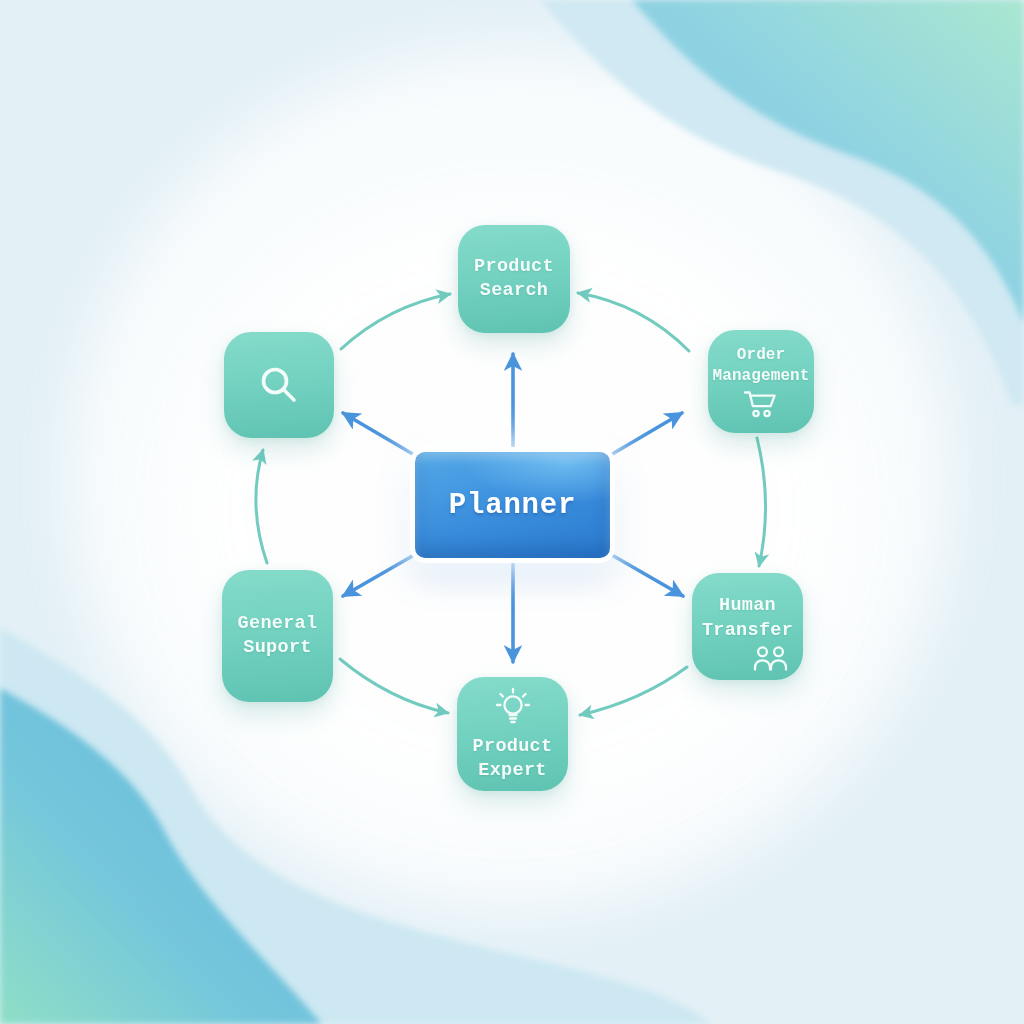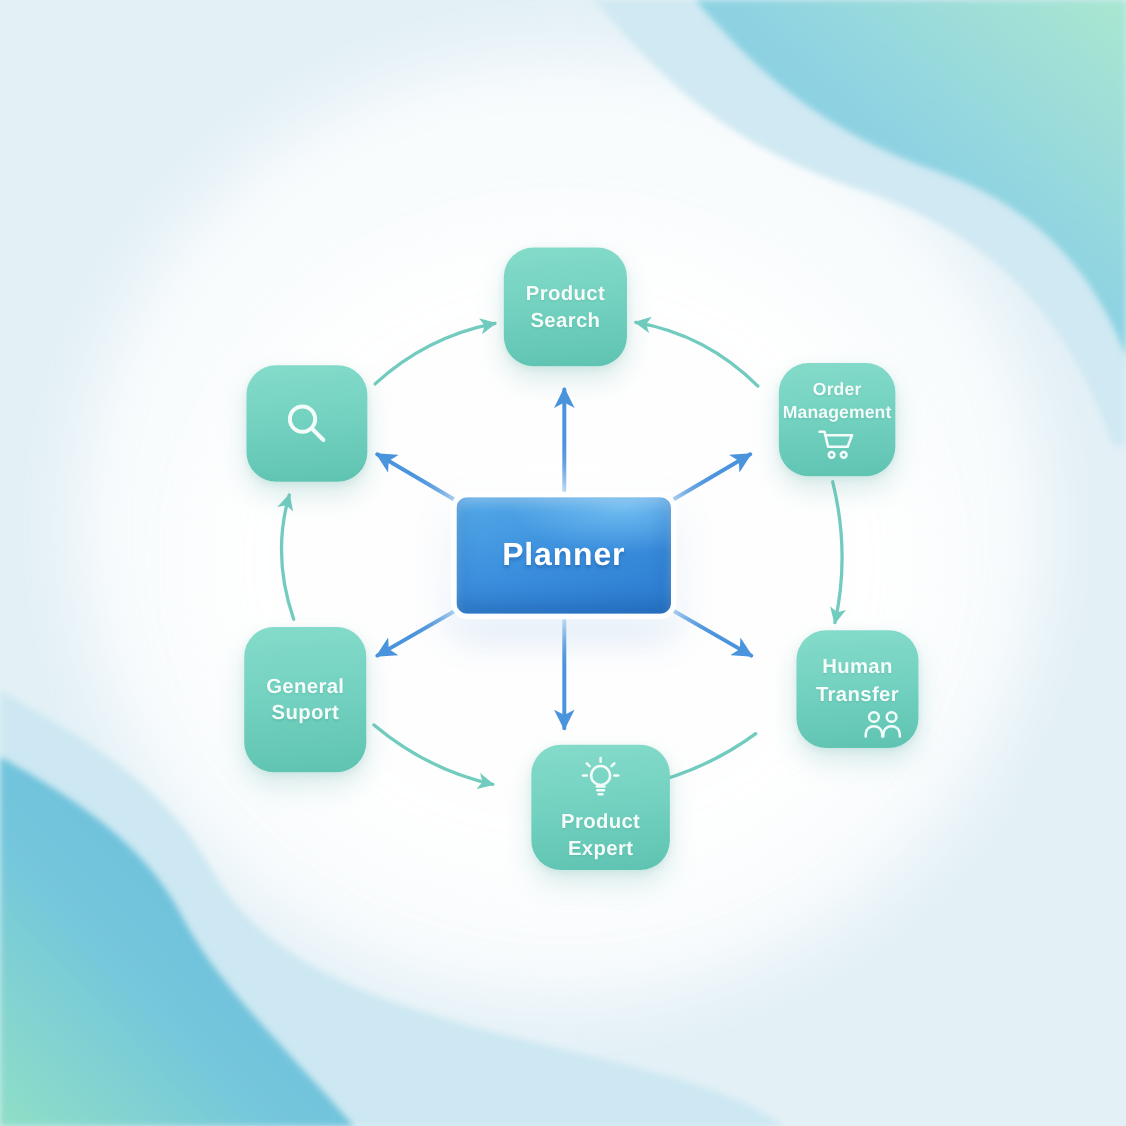--- a/index.html
+++ b/index.html
@@ -1,18 +1,18 @@
 <!DOCTYPE html>
 <html><head>
 <meta charset="utf-8">
 <style>
   html,body{margin:0;padding:0;background:#e3f0f6;}
   .canvas{
     position:relative;width:1024px;height:1024px;overflow:hidden;
-    font-family:Liberation Sans, sans-serif;
+    font-family:Liberation Mono, monospace;
     background:#0f172a;
   }
   .bg,.connectors{position:absolute;left:0;top:0;width:1024px;height:1024px;}
   .hub-glow{
     position:absolute;left:287px;top:340px;width:450px;height:330px;
     background:radial-gradient(ellipse closest-side,rgba(255,255,255,.97) 30%,rgba(255,255,255,0) 75%);
     pointer-events:none;
   }
   .node{
     position:absolute;border-radius:27px;
@@ -131,31 +131,31 @@
   <div class="node node-om" style="left:692px;top:330px;width:106px;height:103px;margin-left:16px;">
     <span class="node-label">Order Management</span>
     <svg class="icon" width="36" height="28" viewBox="0 0 36 28" fill="none" stroke="#f3fcf9" stroke-width="2.3" stroke-linecap="round" stroke-linejoin="round" style="margin-top:3px;">
       <path d="M2 2.5 h4.6 l3.2 13.6 h17.4"></path>
       <path d="M27.6 16.1 L31.6 5.6 H7.2"></path>
       <circle cx="13" cy="23.5" r="2.6"></circle>
       <circle cx="24" cy="23.5" r="2.6"></circle>
     </svg>
   </div>
 
-  <div class="node node-ht" style="left:692px;top:573px;width:111px;height:107px;margin-left:32px;">
+  <div class="node node-ht" style="left:692px;top:573px;width:111px;height:107px;">
     <span class="node-label">Human Transfer</span>
     <svg class="icon corner-icon" width="40" height="26" viewBox="0 0 40 26" fill="none" stroke="#f3fcf9" stroke-width="2.3" stroke-linecap="round">
       <circle cx="11.5" cy="6.8" r="4.4"></circle>
       <circle cx="27.5" cy="6.8" r="4.4"></circle>
       <path d="M4 24.5 v-2.2 c0-4.3 3.4-7 7.5-7 s7.5 2.7 7.5 7 v2.2"></path>
       <path d="M20 24.5 v-2.2 c0-4.3 3.4-7 7.5-7 s7.5 2.7 7.5 7 v2.2"></path>
     </svg>
   </div>
 
-  <div class="node node-pe" style="left:483px;top:677px;width:126px;height:106px;">
+  <div class="node node-pe" style="left:457px;top:677px;width:111px;height:106px;">
     <svg class="icon" width="50" height="48" viewBox="0 0 50 48" fill="none" stroke="#f3fcf9" stroke-width="2.3" stroke-linecap="round">
       <circle cx="25" cy="20" r="8.6"></circle>
       <path d="M21.5 30 h7"></path>
       <path d="M22 33.5 h6"></path>
       <path d="M23.3 37 h3.4"></path>
       <line x1="25" y1="4" x2="25" y2="7.5"></line>
       <line x1="12.5" y1="9" x2="15" y2="11.5"></line>
       <line x1="37.5" y1="9" x2="35" y2="11.5"></line>
       <line x1="9" y1="20" x2="12.5" y2="20"></line>
       <line x1="41" y1="20" x2="37.5" y2="20"></line>

